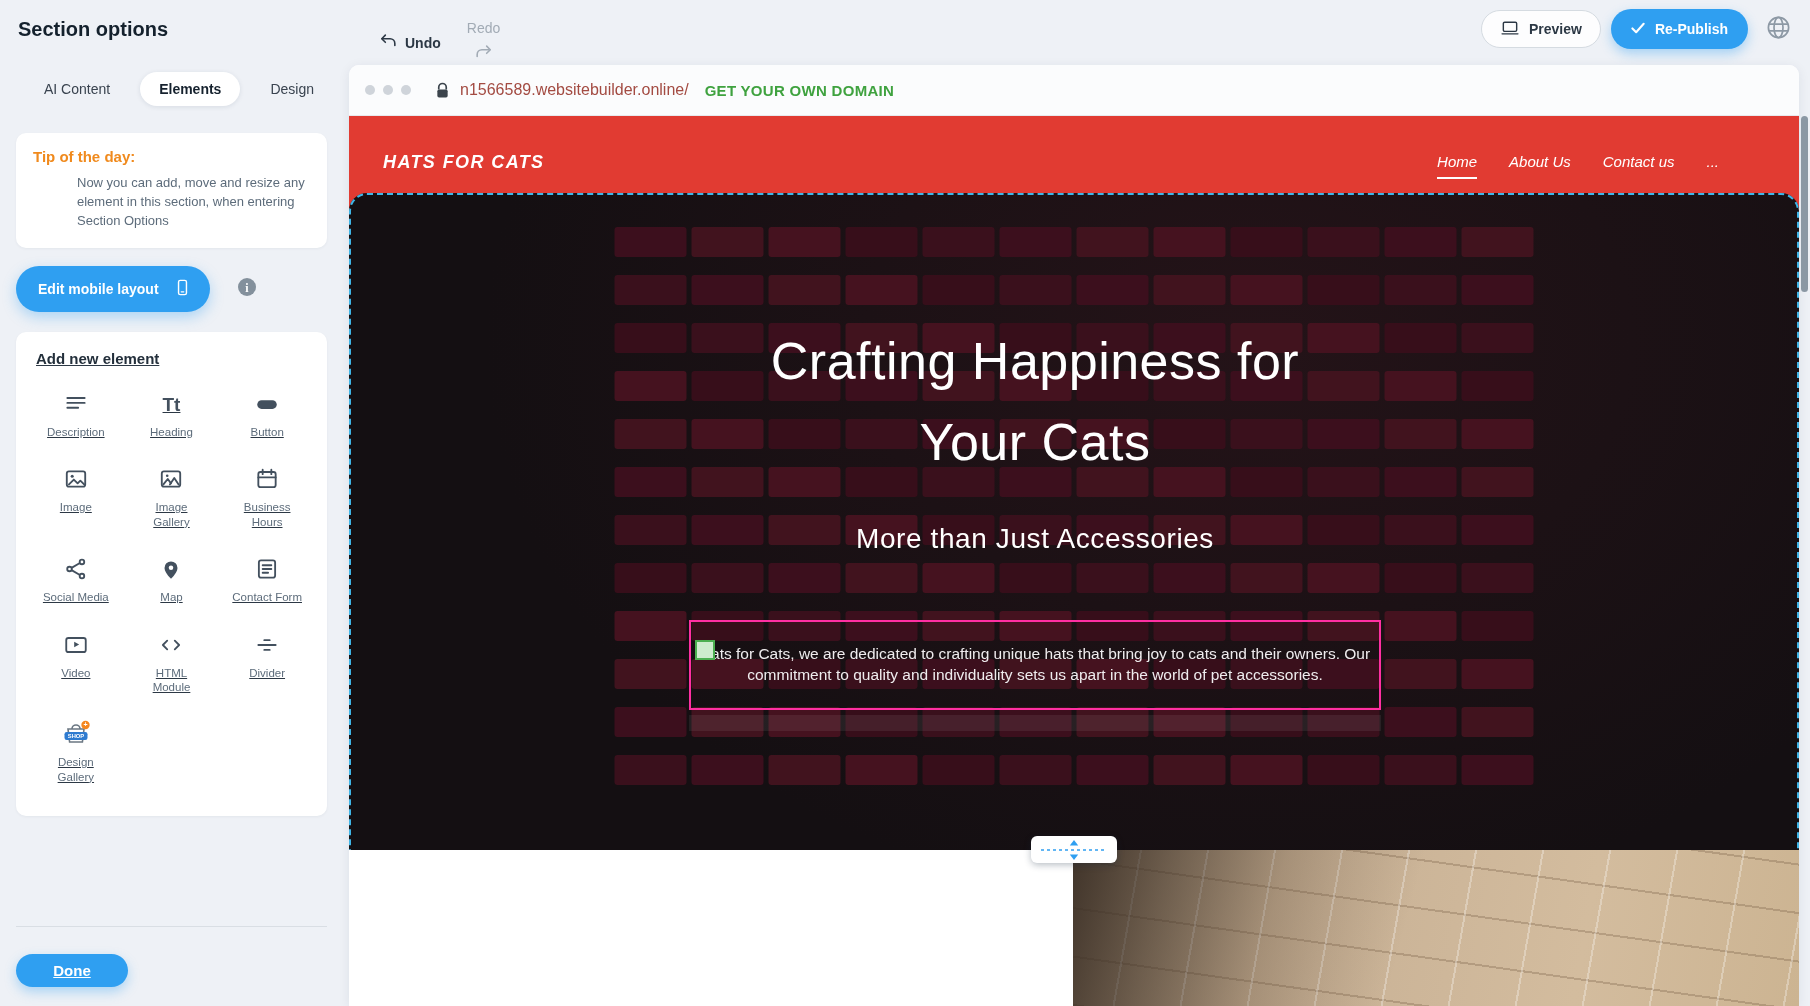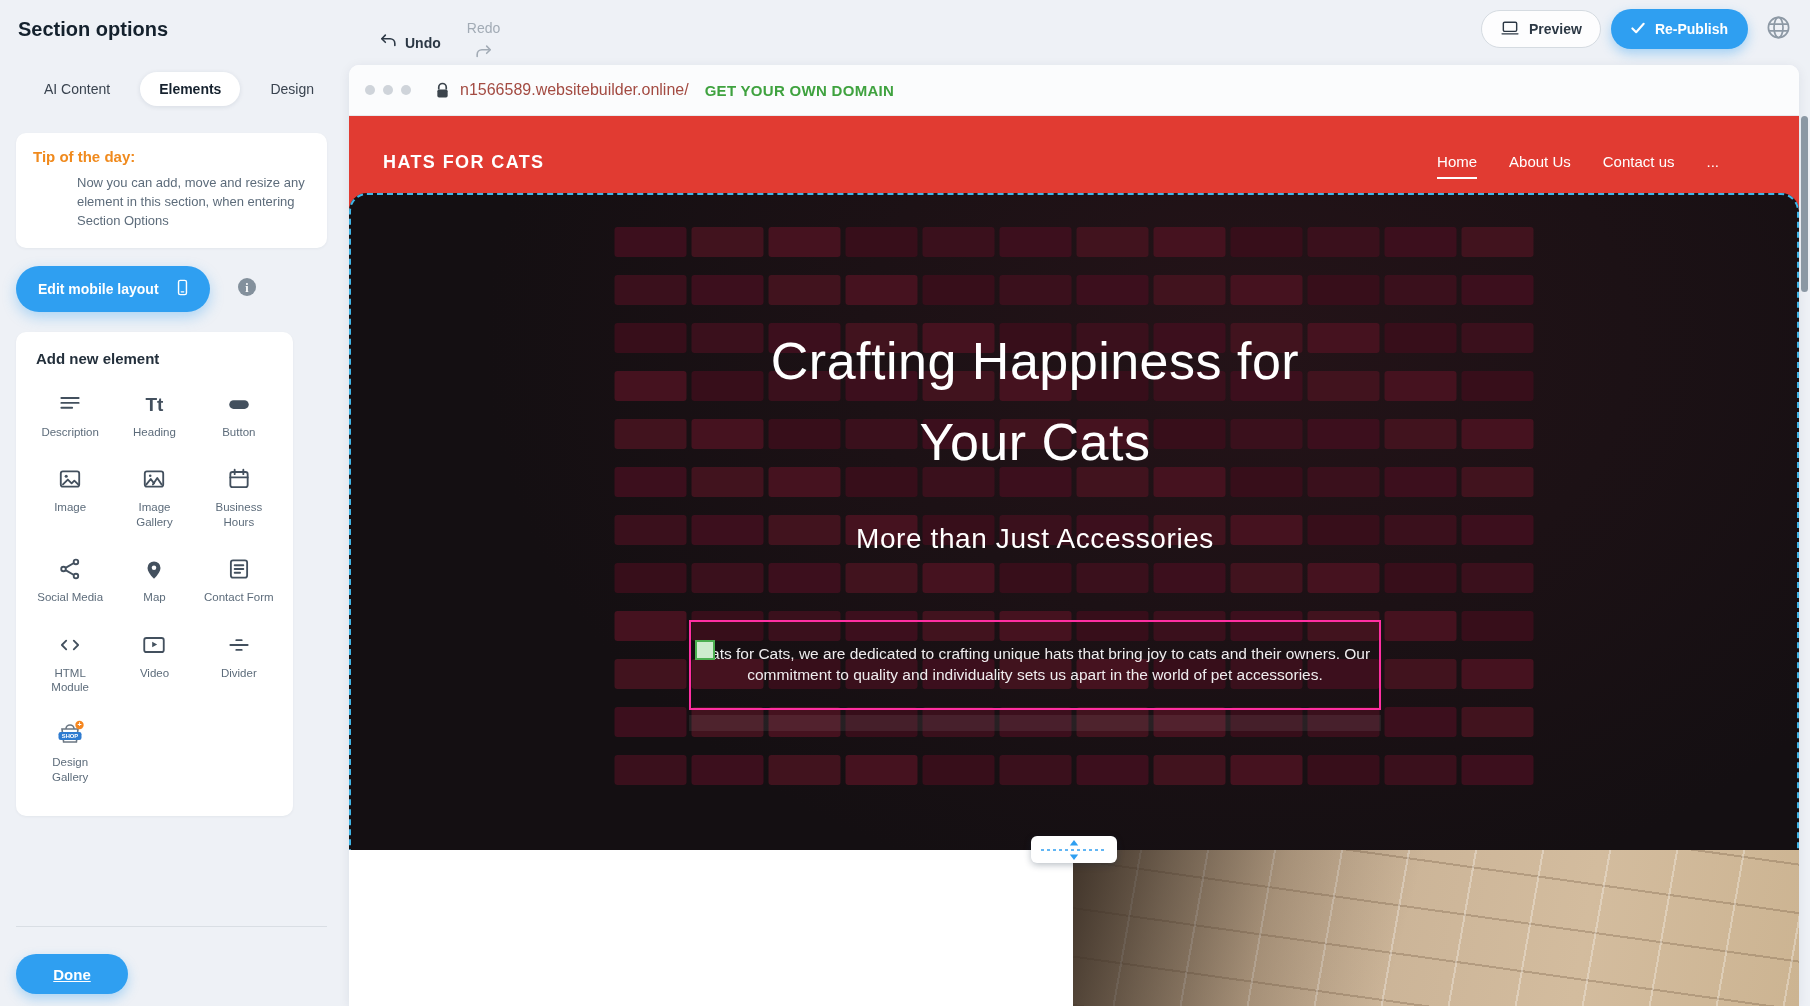--- a/index.html
+++ b/index.html
@@ -33,45 +33,45 @@
   .tab.active { background:#fff; border-radius:18px; padding:9px 19px; font-weight:700; color:#16222e;
     box-shadow:0 1px 5px rgba(20,40,70,.10); }
   .card { position:absolute; background:#fff; border-radius:10px; box-shadow:0 1px 3px rgba(16,30,54,.05); }
   .tip-card { left:16px; top:133px; width:311px; padding:15px 17px 17px; }
   .tip-title { font-size:15px; font-weight:700; color:#f08a1d; margin-bottom:9px; }
   .tip-body { font-size:13px; color:#5d6c7b; line-height:1.45;margin-left:44px; }
   .mobile-row { position:absolute; left:16px; top:266px; display:flex; align-items:center; gap:26px; }
   .edit-mobile-btn { height:46px; padding:0 18px 0 22px; border-radius:24px; background:#2f9ff1; color:#fff;
     display:flex; align-items:center; gap:14px; font-size:14px; font-weight:700; cursor:pointer;
     box-shadow:0 5px 14px rgba(47,159,241,.35); }
-  .add-card { left:16px; top:332px; width:277px; height:484px; padding:18px 12px; }
+  .add-card { left:16px; top:332px; width:311px; height:484px; padding:18px 12px;text-decoration:underline; }
   .add-title { font-size:15px; font-weight:600; color:#232f3b; margin-left:8px; }
   .el-grid { margin-top:14px; display:grid; grid-template-columns:repeat(3,1fr); row-gap:9px; }
   .el-item { display:flex; flex-direction:column; align-items:center; gap:6px; padding:8px 2px; cursor:pointer; border-radius:8px; }
   .el-icon { height:30px; display:flex; align-items:center; justify-content:center; }
   .tt { font-size:19px; font-weight:700; color:#43505e; line-height:1; }
   .el-label { font-size:11.5px; color:#5d6c7b; text-align:center; line-height:1.25; max-width:70px; }
   .sidebar-divider { position:absolute; left:16px; top:926px; width:311px; height:1px; background:#d9dee4; }
-  .done-btn { position:absolute; left:16px; top:954px; width:112px; height:40px; border-radius:20px; background:#2f9ff1;
+  .done-btn { position:absolute; left:16px; top:954px; width:112px; height:33px; border-radius:20px; background:#2f9ff1;
     color:#fff; font-size:15px; font-weight:700; display:flex; align-items:center; justify-content:center; cursor:pointer;
     box-shadow:0 5px 12px rgba(47,159,241,.35);text-decoration:underline; }
 
   
   .canvas { position:absolute; left:349px; top:65px; width:1450px; height:941px; background:#fff;
     border-radius:10px 10px 0 0; overflow:visible; box-shadow:0 2px 12px rgba(20,40,60,.08); }
   .chrome { height:51px; background:#fbfcfd; border-radius:10px 10px 0 0; border-bottom:1px solid #e7eaee;
     display:flex; align-items:center; padding:0 16px; }
   .win-dots { display:flex; gap:8px; }
   .win-dot { width:10px; height:10px; border-radius:50%; background:#cfd4da; }
   .lock { margin-left:24px; display:flex; align-items:center; }
   .url-text { margin-left:10px; font-size:16px; color:#a34b42; }
   .domain-link { margin-left:16px; font-size:15px; font-weight:700; color:#3fa23f; letter-spacing:.3px; cursor:pointer; }
 
   .site { position:relative; height:890px; background:#fff; overflow:visible; }
-  .site-header { height:92px; background:#e13b32; display:flex; align-items:center; padding:0 34px; }
+  .site-header { height:92px; background:#e13b32; display:flex; align-items:center; padding:0 34px;font-style:italic; }
   .site-logo { color:#fff; font-size:18px; font-weight:700; letter-spacing:1.4px; }
   .site-nav { margin-left:auto; display:flex; align-items:center; gap:32px; padding-right:46px; }
   .nav-item { color:#fff; font-size:15px; cursor:pointer; position:relative; padding-bottom:2px; }
   .nav-item.active::after { content:""; position:absolute; left:0; right:0; bottom:-7px; height:2px; background:#fff; }
 
   .hero { position:absolute; top:77px; left:0; width:100%; height:826px;
     background:radial-gradient(ellipse at 62% 18%, #241318 0%, #140f12 60%);
     outline:2px dashed #3fb6e8; outline-offset:-2px;border-radius:18px; }
   .tile-grid { position:absolute; left:50%; top:34px; transform:translateX(-50%);
     display:grid; grid-template-columns:repeat(12,72px); gap:18px 5px; }
@@ -279,35 +279,35 @@
           <svg width="26" height="26" viewBox="0 0 24 24" fill="none" stroke="#43505e" stroke-width="1.7" stroke-linecap="round">
               <rect x="4.5" y="4" width="15" height="16" rx="2"></rect>
               <path d="M8 8.5h8M8 12h8M8 15.5h5"></path>
             </svg>
         </span>
         <span class="el-label">Contact Form</span>
       </div>
 
       <div class="el-item">
         <span class="el-icon">
-          <svg width="26" height="26" viewBox="0 0 24 24" fill="none" stroke="#43505e" stroke-width="1.7" stroke-linecap="round" stroke-linejoin="round">
-              <path d="M8.5 8L4.5 12l4 4M15.5 8l4 4-4 4"></path>
-            </svg>
-        </span>
-        <span class="el-label">HTML Module</span>
-      </div>
-
-      <div class="el-item">
-        <span class="el-icon">
           <svg width="26" height="26" viewBox="0 0 24 24" fill="none" stroke="#43505e" stroke-width="1.7">
               <rect x="3" y="5.5" width="18" height="13" rx="2"></rect>
               <path d="M10.3 9l4.6 2.5-4.6 2.5z" fill="#43505e" stroke="none"></path>
             </svg>
         </span>
         <span class="el-label">Video</span>
+      </div>
+
+      <div class="el-item">
+        <span class="el-icon">
+          <svg width="26" height="26" viewBox="0 0 24 24" fill="none" stroke="#43505e" stroke-width="1.7" stroke-linecap="round" stroke-linejoin="round">
+              <path d="M8.5 8L4.5 12l4 4M15.5 8l4 4-4 4"></path>
+            </svg>
+        </span>
+        <span class="el-label">HTML Module</span>
       </div>
 
       <div class="el-item">
         <span class="el-icon">
           <svg width="26" height="26" viewBox="0 0 24 24" fill="none" stroke="#43505e" stroke-width="1.7" stroke-linecap="round">
               <path d="M4 12h16"></path>
               <path d="M9.5 7.5h5M9.5 16.5h5"></path>
             </svg>
         </span>
         <span class="el-label">Divider</span>

